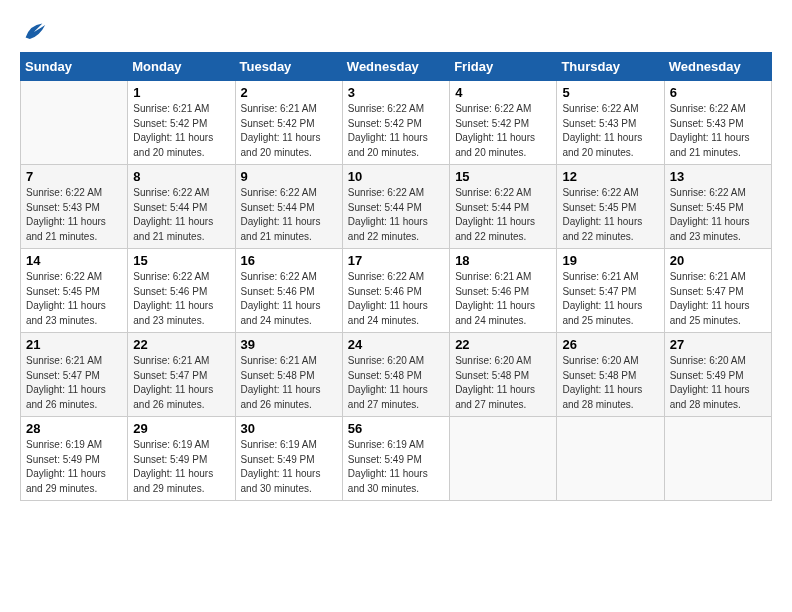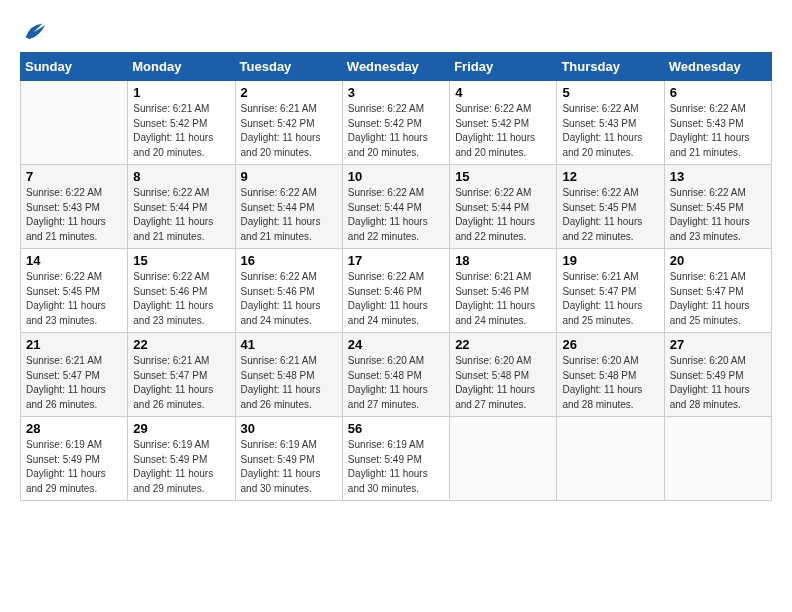--- a/index.html
+++ b/index.html
@@ -279,21 +279,21 @@
 and 26 minutes.</div>
           </td>
           <td>
             <span class="day-num">22</span>
             <div class="day-info" style="white-space: pre-line;">Sunrise: 6:21 AM
 Sunset: 5:47 PM
 Daylight: 11 hours
 and 26 minutes.</div>
           </td>
           <td>
-            <span class="day-num">41</span>
+            <span class="day-num">39</span>
             <div class="day-info" style="white-space: pre-line;">Sunrise: 6:21 AM
 Sunset: 5:48 PM
 Daylight: 11 hours
 and 26 minutes.</div>
           </td>
           <td>
             <span class="day-num">24</span>
             <div class="day-info" style="white-space: pre-line;">Sunrise: 6:20 AM
 Sunset: 5:48 PM
 Daylight: 11 hours

